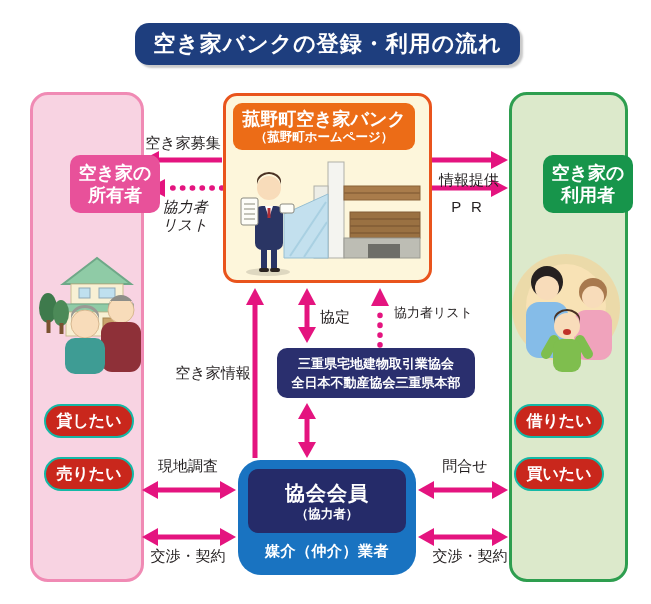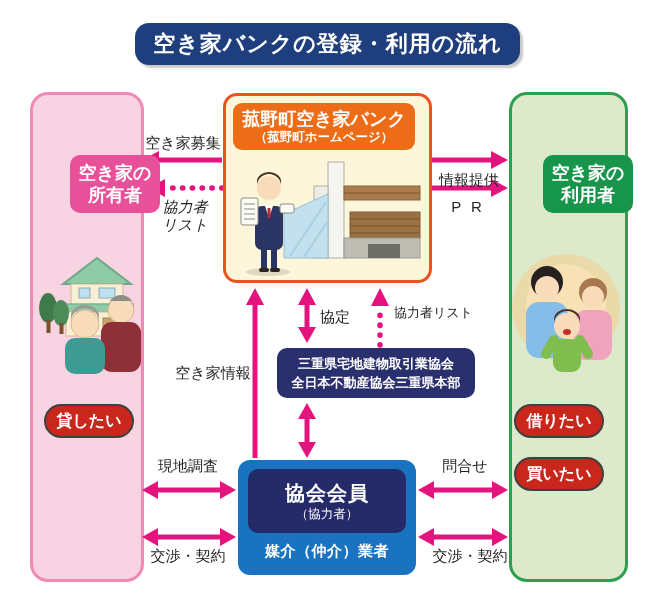--- a/index.html
+++ b/index.html
@@ -24,45 +24,45 @@
     border:3px solid var(--owner-panel-border,#F08AB4);}
   .user-panel{left:509px;width:113px;background:var(--user-panel-bg,#DCE9CB);
     border:3px solid var(--user-panel-border,#2E9E4F);}
 
   .side-header{top:155px;width:90px;height:58px;border-radius:10px;color:#fff;font-size:18px;
     font-weight:bold;display:flex;align-items:center;justify-content:center;text-align:center;
     white-space:pre-line;line-height:1.25;margin-left:24px;}
   .owner-header{left:46px;background:var(--owner-header-bg,#E8519A);}
   .user-header{left:519px;background:var(--user-header-bg,#17954B);}
 
-  .tag{width:86px;height:30px;background:var(--tag-bg,#C9271C);border:2px solid #404040;
+  .tag{width:86px;height:30px;background:var(--tag-bg,#C9271C);border:2px solid #14b8a6;
     border-radius:17px;color:#fff;font-size:16px;font-weight:bold;display:flex;align-items:center;
     justify-content:center;}
   .tag-owner{left:44px;} .tag-user{left:514px;}
   .tag-row1{top:404px;} .tag-row2{top:457px;}
 
   .bank-box{left:223px;top:93px;width:209px;height:190px;background:var(--bank-bg,#FDF6DB);
     border:3px solid var(--bank-border,#E9541C);border-radius:14px;box-sizing:border-box;}
   .bank-header{left:233px;top:103px;width:182px;height:47px;background:var(--bank-header-bg,#EC6C17);
     border-radius:9px;color:#fff;display:flex;flex-direction:column;align-items:center;
     justify-content:center;line-height:1.15;}
   .bank-title{font-size:18px;font-weight:bold;}
   .bank-subtitle{font-size:12.5px;font-weight:bold;}
 
   .association-box{left:277px;top:348px;width:198px;height:50px;background:var(--association-bg,#2A2F6E);
     border-radius:10px;color:#fff;font-size:13px;font-weight:bold;display:flex;flex-direction:column;
     align-items:center;justify-content:center;line-height:1.5;}
 
   .member-box{left:238px;top:460px;width:178px;height:115px;background:var(--member-outer-bg,#1973C1);
-    border-radius:12px;box-sizing:border-box;padding:9px 10px 0 10px;display:flex;
+    border-radius:23px;box-sizing:border-box;padding:9px 10px 0 10px;display:flex;
     flex-direction:column;align-items:center;}
   .member-inner{width:158px;height:64px;background:var(--member-inner-bg,#252B69);border-radius:10px;
     color:#fff;display:flex;flex-direction:column;align-items:center;justify-content:center;line-height:1.2;}
   .member-title{font-size:20px;font-weight:bold;letter-spacing:1px;}
-  .member-subtitle{font-size:12.5px;font-weight:normal;margin-top:2px;}
+  .member-subtitle{font-size:12.5px;font-weight:bold;margin-top:2px;}
   .member-footer{color:#fff;font-size:15px;font-weight:bold;margin-top:9px;letter-spacing:0.5px;}
 
   .arrow-label{position:absolute;font-size:15px;color:var(--label-color,#231F20);text-align:center;
     white-space:pre-line;line-height:1.2;font-weight:500;}
 
   #arrows{left:0;top:0;pointer-events:none;}
   .arrow-line{stroke:var(--arrow,#E4147F);stroke-width:5;fill:none;}
   .arrow-line.dotted{stroke-width:5.5;stroke-dasharray:0.3 9.5;stroke-linecap:round;}
   .arrow-head{fill:var(--arrow,#E4147F);stroke:none;}
 
@@ -240,20 +240,21 @@
 
   <div class="abs member-box">
     <div class="member-inner">
       <div class="member-title">協会会員</div>
       <div class="member-subtitle">（協力者）</div>
     </div>
     <div class="member-footer">媒介（仲介）業者</div>
   </div>
 
   <div class="abs tag tag-owner tag-row1">貸したい</div>
+  <div class="abs tag tag-owner tag-row2">売りたい</div>
   <div class="abs tag tag-user tag-row1">借りたい</div>
   <div class="abs tag tag-user tag-row2">買いたい</div>
 
   <div class="arrow-label" style="left:138px;top:134px;width:90px;">空き家募集</div>
   <div class="arrow-label" style="left:150px;top:198px;width:70px;font-style:italic;">協力者
 リスト</div>
   <div class="arrow-label" style="left:424px;top:134px;width:90px;margin-top:37px;">情報提供</div>
   <div class="arrow-label" style="left:424px;top:198px;width:88px;letter-spacing:3px;">P R</div>
   <div class="arrow-label" style="left:320px;top:308px;width:45px;text-align:left;">協定</div>
   <div class="arrow-label" style="left:394px;top:305px;width:95px;text-align:left;font-size:13px;">協力者リスト</div>

